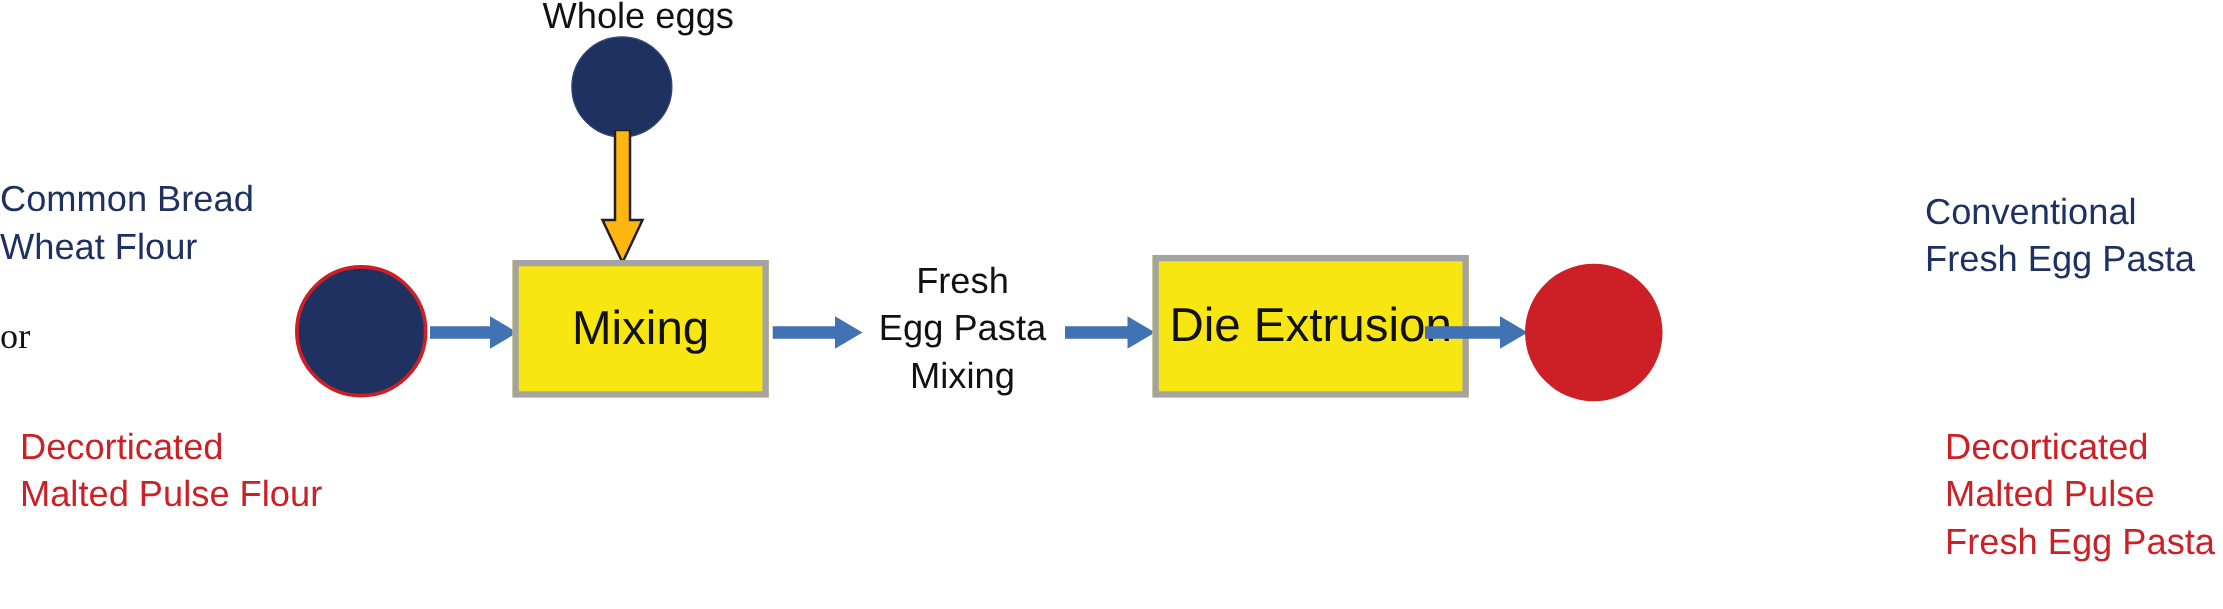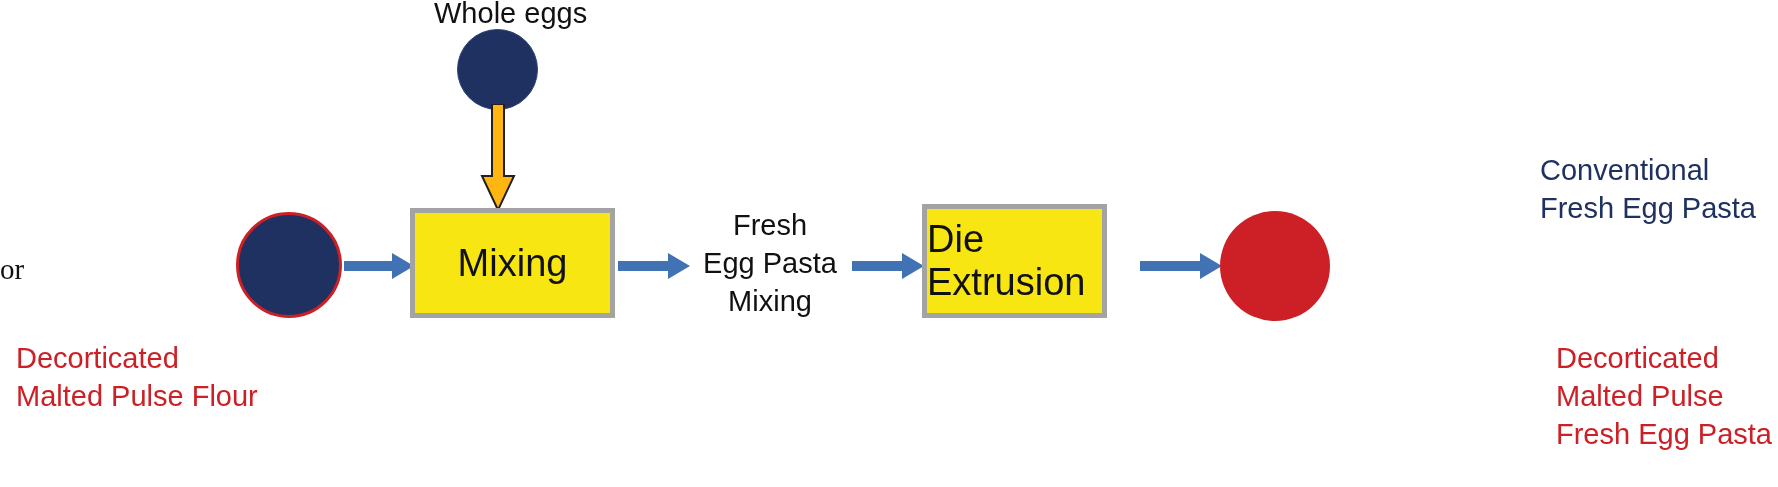--- a/index.html
+++ b/index.html
@@ -102,39 +102,41 @@
   }
   #box-mixing {
     left: 410px;
     top: 208px;
     width: 205px;
     height: 110px;
   }
   #box-extrusion {
     left: 922px;
     top: 204px;
-    width: 185px;
+    width: 253px;
     height: 114px;
   }
 
   .arrow-h {
     position: absolute;
     height: 28px;
   }
   #arrow-1 { left: 344px; top: 252px; width: 70px; }
   #arrow-2 { left: 618px; top: 252px; width: 72px; }
   #arrow-3 { left: 852px; top: 252px; width: 72px; }
   #arrow-4 { left: 1140px; top: 252px; width: 82px; }
   #arrow-egg { position: absolute; left: 478px; top: 104px; width: 40px; height: 108px; }
 </style>
 </head>
 <body>
 
 <div id="diagram-root">
 
+  <div class="txt navy-text label-left-top">Common Bread
+Wheat Flour</div>
 
   <div class="txt black-text label-left-or">or</div>
 
   <div class="txt red-text label-left-bottom">Decorticated
 Malted Pulse Flour</div>
 
   <div class="node-circle" id="flour-circle"></div>
 
   <div class="txt black-text label-whole-eggs">Whole eggs</div>
 

